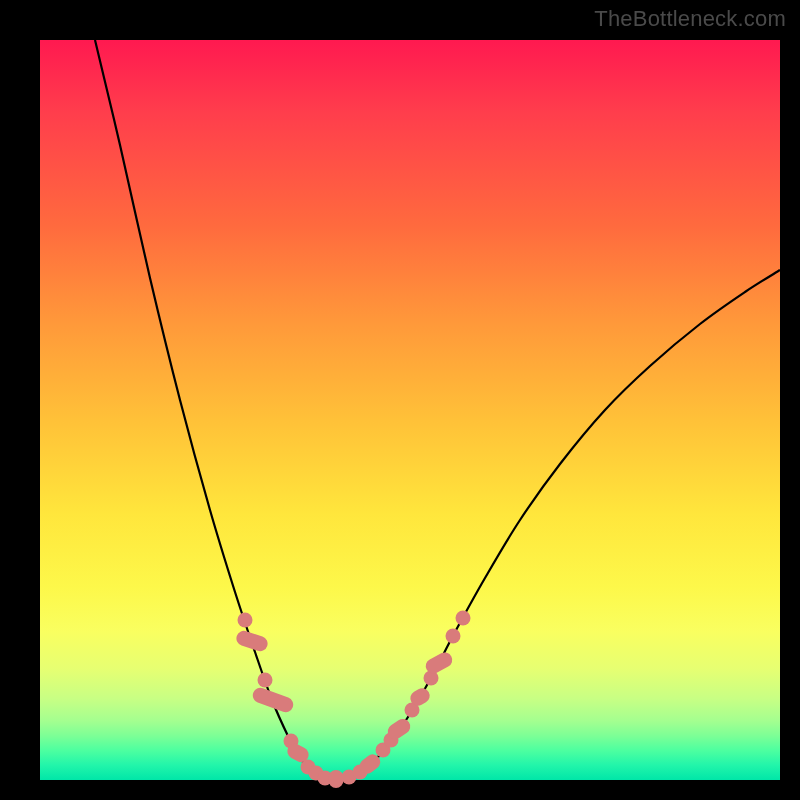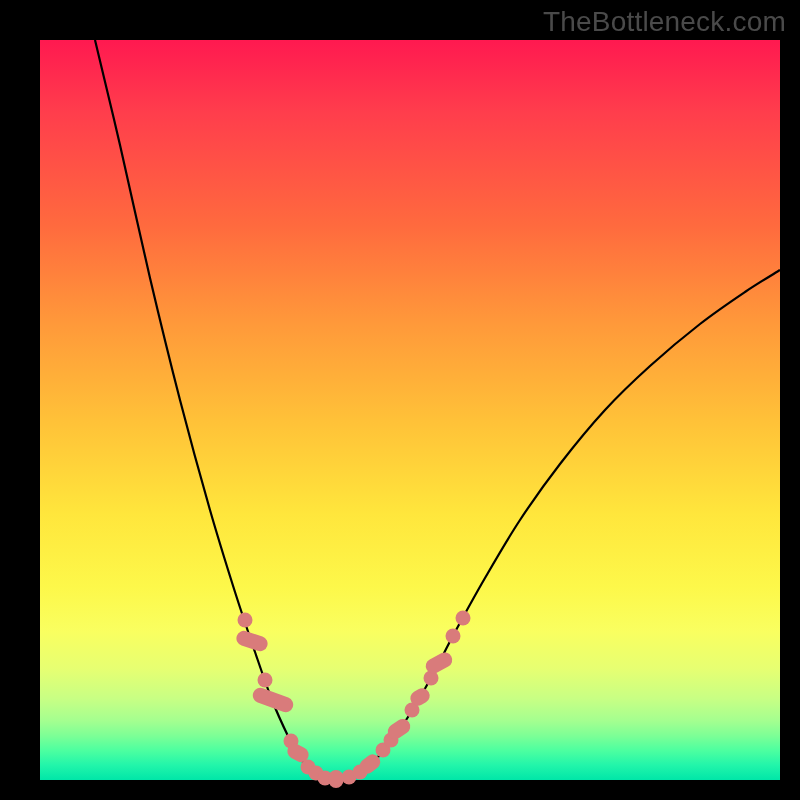--- a/index.html
+++ b/index.html
@@ -40,21 +40,21 @@
       #7dff96 94%,
       #4dffa0 96%,
       #22f5aa 98%,
       #00e6a8 100%);
   }
   .watermark {
     position: absolute;
     top: 6px;
     right: 14px;
     color: #4a4a4a;
-    font-size: 28px;
+    font-size: 22px;
     font-weight: 400;
     letter-spacing: 0.2px;
   }
   svg.curve {
     position: absolute;
     left: 0;
     top: 0;
     width: 740px;
     height: 740px;
     overflow: visible;

